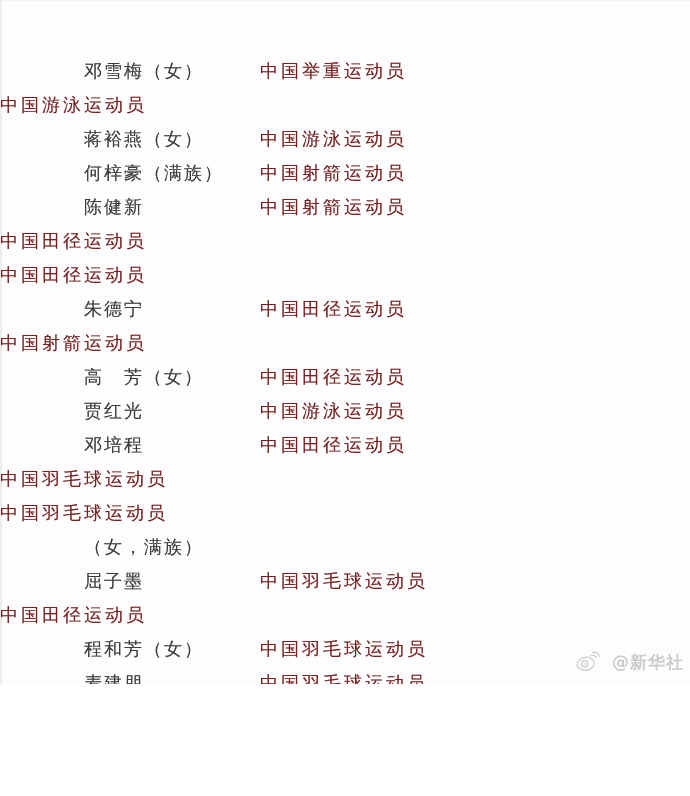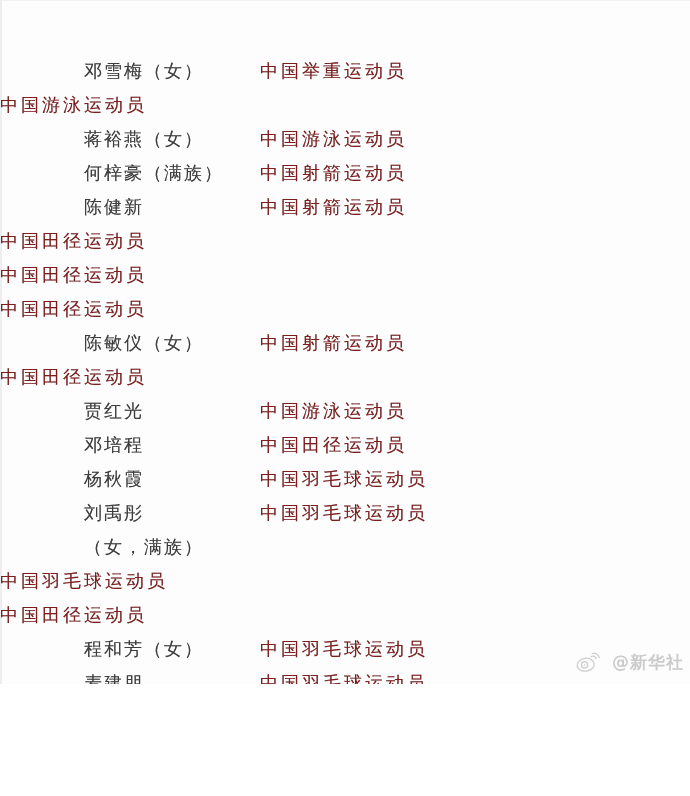--- a/index.html
+++ b/index.html
@@ -40,21 +40,20 @@
     font-size: 18px;
     letter-spacing: 3px;
     color: #7f1d1d;
     text-shadow: 0 0 0.6px rgba(60,60,60,0.45);
   }
   .watermark {
     position: absolute;
     right: 6px;
     bottom: 10px;
     display: flex;
-    align-items: center;
     gap: 12px;
     color: #cbcbcb;
     font-size: 17px;
     font-weight: bold;
     letter-spacing: 1px;
     font-family: "DejaVu Sans", "Liberation Sans", sans-serif;
     user-select: none;
   }
   .watermark svg {
     display: block;
@@ -68,29 +67,29 @@
 
   <div class="rows">
 
   <div class="row"><span class="cell-left">邓雪梅（女）</span><span class="cell-right">中国举重运动员</span></div>
       <div class="row"><span class="cell-right">中国游泳运动员</span></div>
       <div class="row"><span class="cell-left">蒋裕燕（女）</span><span class="cell-right">中国游泳运动员</span></div>
       <div class="row"><span class="cell-left">何梓豪（满族）</span><span class="cell-right">中国射箭运动员</span></div>
       <div class="row"><span class="cell-left">陈健新</span><span class="cell-right">中国射箭运动员</span></div>
       <div class="row"><span class="cell-right">中国田径运动员</span></div>
       <div class="row"><span class="cell-right">中国田径运动员</span></div>
-      <div class="row"><span class="cell-right">中国田径运动员</span></div>
-      <div class="row"><span class="cell-left">陈敏仪（女）</span><span class="cell-right">中国射箭运动员</span></div>
-      <div class="row"><span class="cell-right">中国田径运动员</span></div>
+      <div class="row"><span class="cell-left">朱德宁</span><span class="cell-right">中国田径运动员</span></div>
+      <div class="row"><span class="cell-right">中国射箭运动员</span></div>
+      <div class="row"><span class="cell-left">高　芳（女）</span><span class="cell-right">中国田径运动员</span></div>
       <div class="row"><span class="cell-left">贾红光</span><span class="cell-right">中国游泳运动员</span></div>
       <div class="row"><span class="cell-left">邓培程</span><span class="cell-right">中国田径运动员</span></div>
-      <div class="row"><span class="cell-left">杨秋霞</span><span class="cell-right">中国羽毛球运动员</span></div>
-      <div class="row"><span class="cell-left">刘禹彤</span><span class="cell-right">中国羽毛球运动员</span></div>
+      <div class="row"><span class="cell-right">中国羽毛球运动员</span></div>
+      <div class="row"><span class="cell-right">中国羽毛球运动员</span></div>
       <div class="row"><span class="cell-left">（女，满族）</span><span class="cell-right"></span></div>
-      <div class="row"><span class="cell-right">中国羽毛球运动员</span></div>
+      <div class="row"><span class="cell-left">屈子墨</span><span class="cell-right">中国羽毛球运动员</span></div>
       <div class="row"><span class="cell-right">中国田径运动员</span></div>
       <div class="row"><span class="cell-left">程和芳（女）</span><span class="cell-right">中国羽毛球运动员</span></div>
       <div class="row"><span class="cell-left">麦建朋</span><span class="cell-right">中国羽毛球运动员</span></div>
     </div>
 
   <div class="watermark">
     <span>
       <svg width="25" height="21" viewBox="0 0 25 21">
         <g fill="none" stroke="#cbcbcb" stroke-width="1.4" stroke-linecap="round">
           <path d="M10.5 6.2 C5.5 6.8 1.6 10.4 2.2 14.2 C2.8 18 8.2 19.8 12.6 18.8 C17 17.8 19.8 14.8 19 11.2 C18.3 8.1 14.6 5.7 10.5 6.2 Z"></path>

